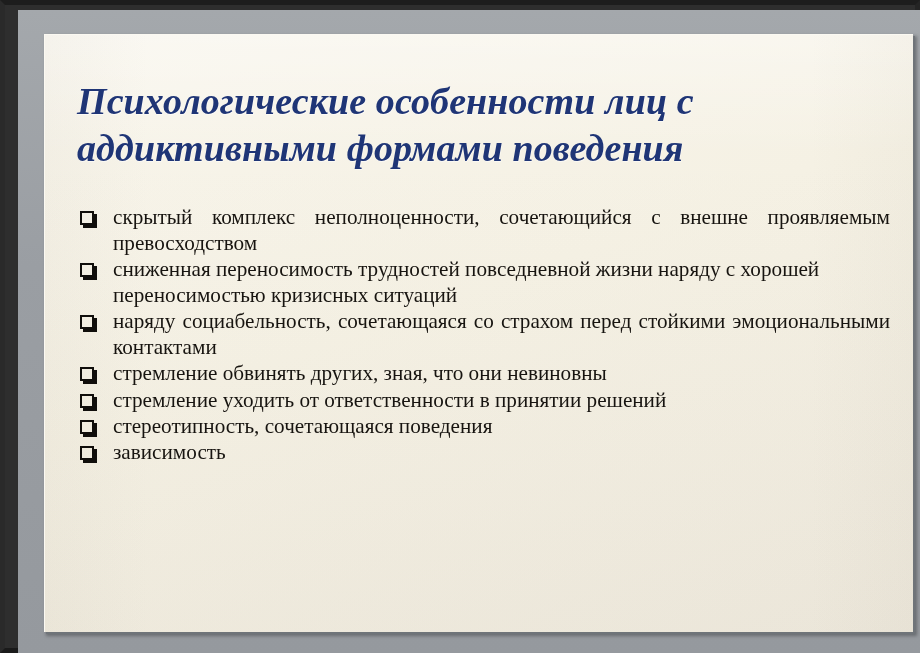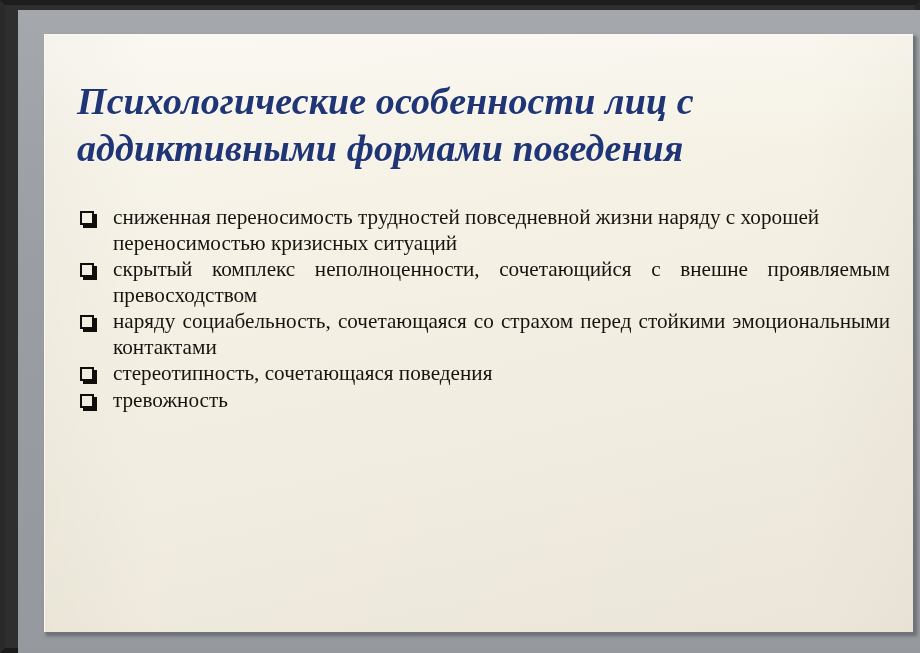--- a/index.html
+++ b/index.html
@@ -138,45 +138,53 @@
 
 <div class="slide-frame">
   <div class="slide-mat">
     <div class="slide-canvas">
       <div class="paper-noise"></div>
 
       <h1 class="slide-title">Психологические особенности лиц с аддиктивными формами поведения</h1>
 
       <div class="bullet-list">
 
+        <div class="bullet-item">
+          <span class="bullet-marker"></span>
+          <span class="bullet-text">скрытый комплекс неполноценности, сочетающийся с внешне проявляемым превосходством</span>
+        </div>
+
         <div class="bullet-item nowrap-line">
           <span class="bullet-marker"></span>
           <span class="bullet-text">сниженная переносимость трудностей повседневной жизни наряду с хорошей переносимостью кризисных ситуаций</span>
-        </div>
-
-        <div class="bullet-item">
-          <span class="bullet-marker"></span>
-          <span class="bullet-text">скрытый комплекс неполноценности, сочетающийся с внешне проявляемым превосходством</span>
         </div>
 
         <div class="bullet-item">
           <span class="bullet-marker"></span>
           <span class="bullet-text">наряду социабельность, сочетающаяся со страхом перед стойкими эмоциональными контактами</span>
         </div>
 
 
+        <div class="bullet-item nowrap-line">
+          <span class="bullet-marker"></span>
+          <span class="bullet-text">стремление обвинять других, зная, что они невиновны</span>
+        </div>
 
+        <div class="bullet-item nowrap-line">
+          <span class="bullet-marker"></span>
+          <span class="bullet-text">стремление уходить от ответственности в принятии решений</span>
+        </div>
 
         <div class="bullet-item nowrap-line">
           <span class="bullet-marker"></span>
           <span class="bullet-text">стереотипность, сочетающаяся поведения</span>
         </div>
 
-
         <div class="bullet-item nowrap-line">
           <span class="bullet-marker"></span>
-          <span class="bullet-text">тревожность</span>
+          <span class="bullet-text">зависимость</span>
         </div>
+
 
       </div>
     </div>
   </div>
 </div>
 
 </body></html>

